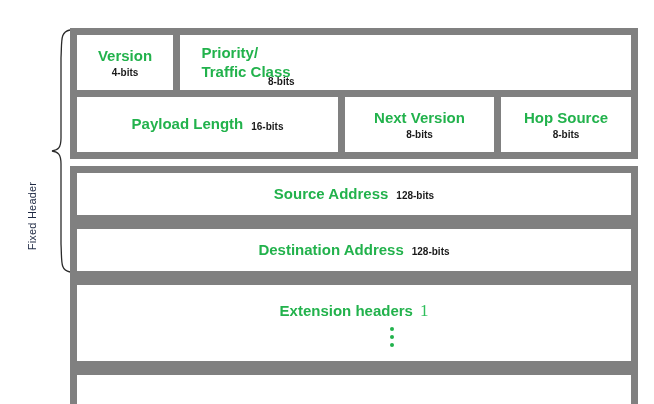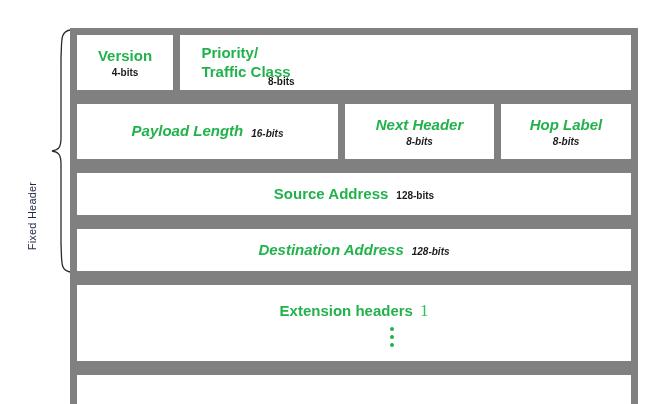--- a/index.html
+++ b/index.html
@@ -215,61 +215,61 @@
             <span class="fieldname">Priority/</span>
             <span class="fieldname">Traffic Class</span>
             <span class="bits">8-bits</span>
           </div>
         </div>
 
 
       </div>
     </div>
 
-    <div class="row closed" style="top:69px; height:69px;font-style:italic;">
+    <div class="row closed" style="top:62px; height:69px;">
       <div class="cells">
 
         <div class="cell" style="width:261px;">
           <div class="inline">
             <span class="fieldname">Payload Length</span>
             <span class="bits">16-bits</span>
           </div>
         </div>
 
         <div class="cell" style="width:156px;">
           <div class="stack">
-            <span class="fieldname">Next Header</span>
+            <span class="fieldname">Next Version</span>
             <span class="bits">8-bits</span>
           </div>
         </div>
 
         <div class="cell" style="flex:1;">
           <div class="stack">
-            <span class="fieldname">Hop Label</span>
+            <span class="fieldname">Hop Source</span>
             <span class="bits">8-bits</span>
           </div>
         </div>
 
       </div>
     </div>
 
     <div class="row closed" style="top:138px; height:56px;">
       <div class="cells">
         <div class="cell" style="flex:1;">
           <div class="inline">
             <span class="fieldname">Source Address</span>
             <span class="bits">128-bits</span>
           </div>
         </div>
       </div>
     </div>
 
     <div class="row closed" style="top:194px; height:56px;">
       <div class="cells">
-        <div class="cell" style="flex:1;font-style:italic;">
+        <div class="cell" style="flex:1;">
           <div class="inline">
             <span class="fieldname">Destination Address</span>
             <span class="bits">128-bits</span>
           </div>
         </div>
       </div>
     </div>
 
     <div class="row closed" style="top:250px; height:90px;">
       <div class="cells">

